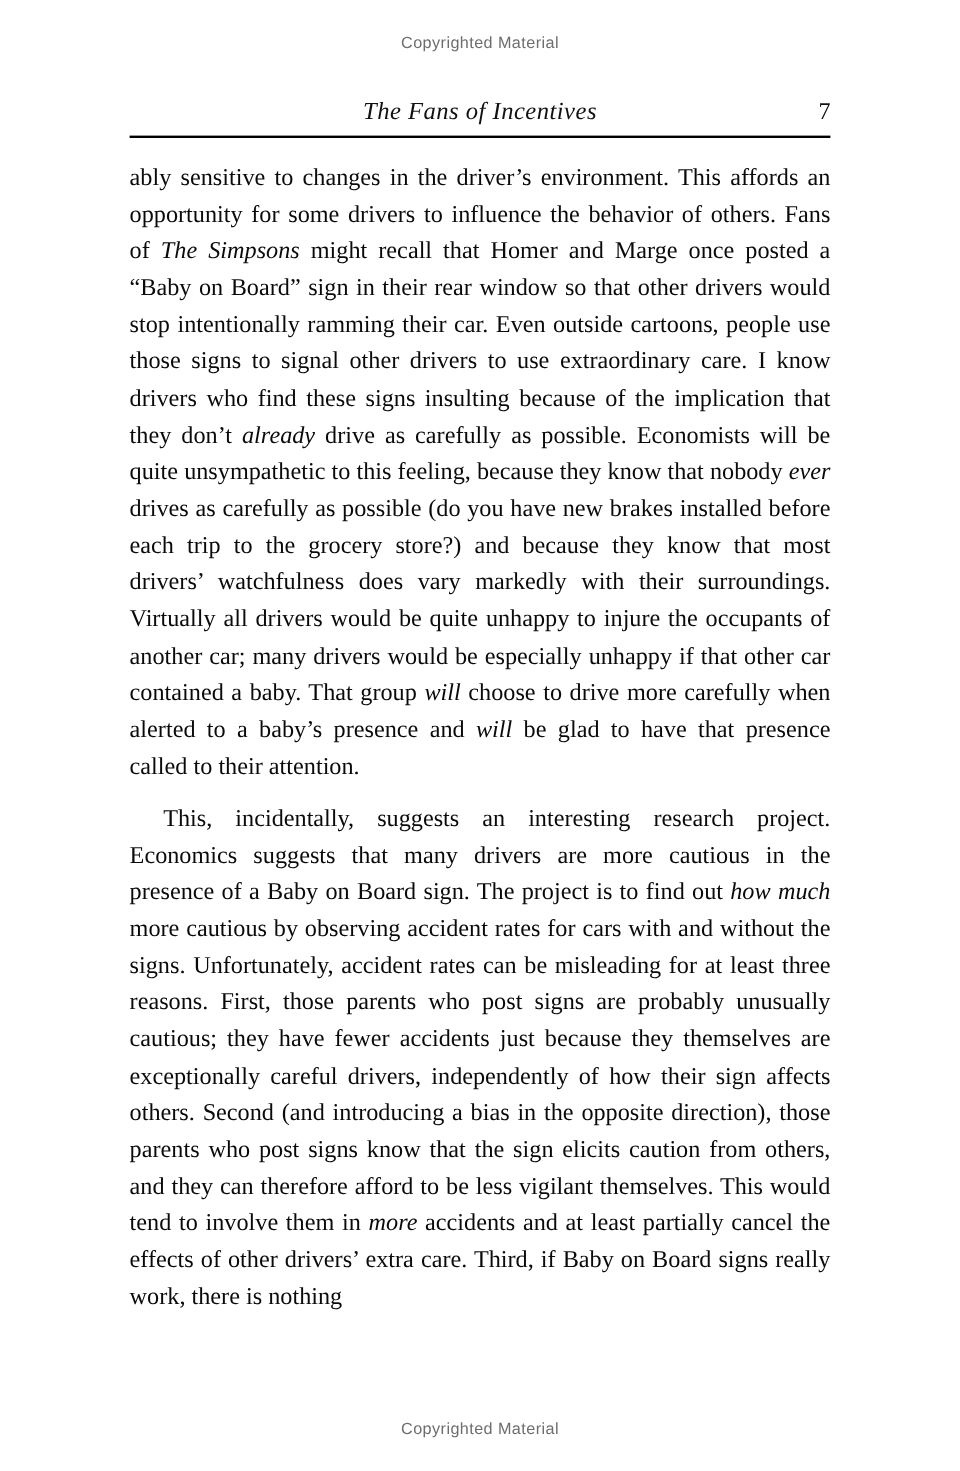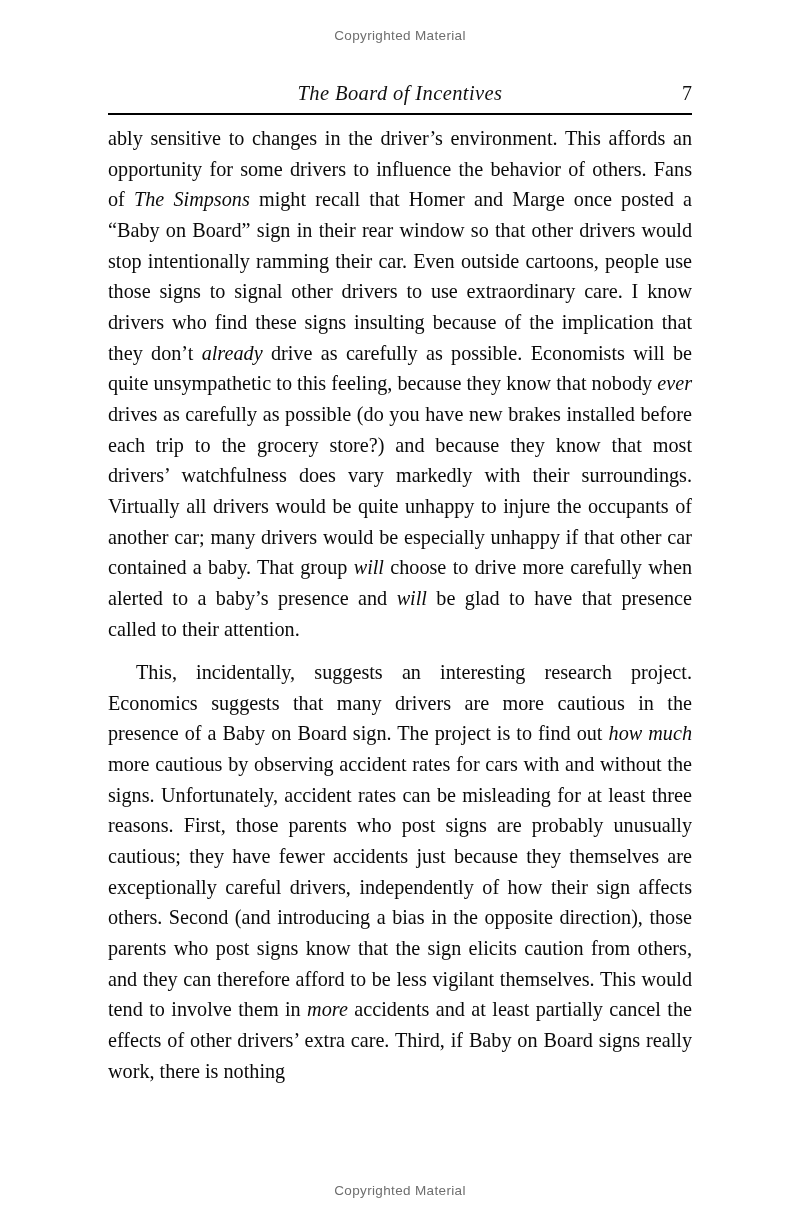--- a/index.html
+++ b/index.html
@@ -72,21 +72,21 @@
     top: 113px;
     left: 108px;
     width: 584px;
     height: 1.6px;
     background: #000000;
   }
 
   
   .textblock {
     position: absolute;
-    top: 123px;
+    top: 133px;
     left: 108px;
     width: 584px;
   }
   .textblock p {
     margin: 0;
     text-align: justify;
     text-justify: inter-word;
     font-size: 20.2px;
     line-height: 30.65px;
     color: #0a0a0a;
@@ -106,21 +106,21 @@
   }
 </style>
 </head>
 <body style="background: rgb(255, 255, 255);">
 
 <div class="page">
 
   <div class="watermark watermark-top" style="color: rgb(110, 110, 110);">Copyrighted Material</div>
 
   <div class="running-head">
-    <div class="running-head-title">The Board of Incentives</div>
+    <div class="running-head-title">The Fans of Incentives</div>
     <div class="running-head-folio">7</div>
   </div>
 
   <div class="head-rule"></div>
 
   <div class="textblock">
       <p style="color: rgb(10, 10, 10);"><span>ably sensitive to changes in the driver’s environment. This affords an opportunity for some drivers to influence the behavior of others. Fans of </span><em>The Simpsons</em><span> might recall that Homer and Marge once posted a “Baby on Board” sign in their rear window so that other drivers would stop intentionally ramming their car. Even outside cartoons, people use those signs to signal other drivers to use extraordinary care. I know drivers who find these signs insulting because of the implication that they don’t </span><em>already</em><span> drive as carefully as possible. Economists will be quite unsympathetic to this feeling, because they know that nobody </span><em>ever</em><span> drives as carefully as possible (do you have new brakes installed before each trip to the grocery store?) and because they know that most drivers’ watchfulness does vary markedly with their surroundings. Virtually all drivers would be quite unhappy to injure the occupants of another car; many drivers would be especially unhappy if that other car contained a baby. That group </span><em>will</em><span> choose to drive more carefully when alerted to a baby’s presence and </span><em>will</em><span> be glad to have that presence called to their attention.</span></p>
       <p class="indent" style="color: rgb(10, 10, 10);"><span>This, incidentally, suggests an interesting research project. Economics suggests that many drivers are more cautious in the presence of a Baby on Board sign. The project is to find out </span><em>how much</em><span> more cautious by observing accident rates for cars with and without the signs. Unfortunately, accident rates can be misleading for at least three reasons. First, those parents who post signs are probably unusually cautious; they have fewer accidents just because they themselves are exceptionally careful drivers, independently of how their sign affects others. Second (and introducing a bias in the opposite direction), those parents who post signs know that the sign elicits caution from others, and they can therefore afford to be less vigilant themselves. This would tend to involve them in </span><em>more</em><span> accidents and at least partially cancel the effects of other drivers’ extra care. Third, if Baby on Board signs really work, there is nothing</span></p>
     </div>
 

